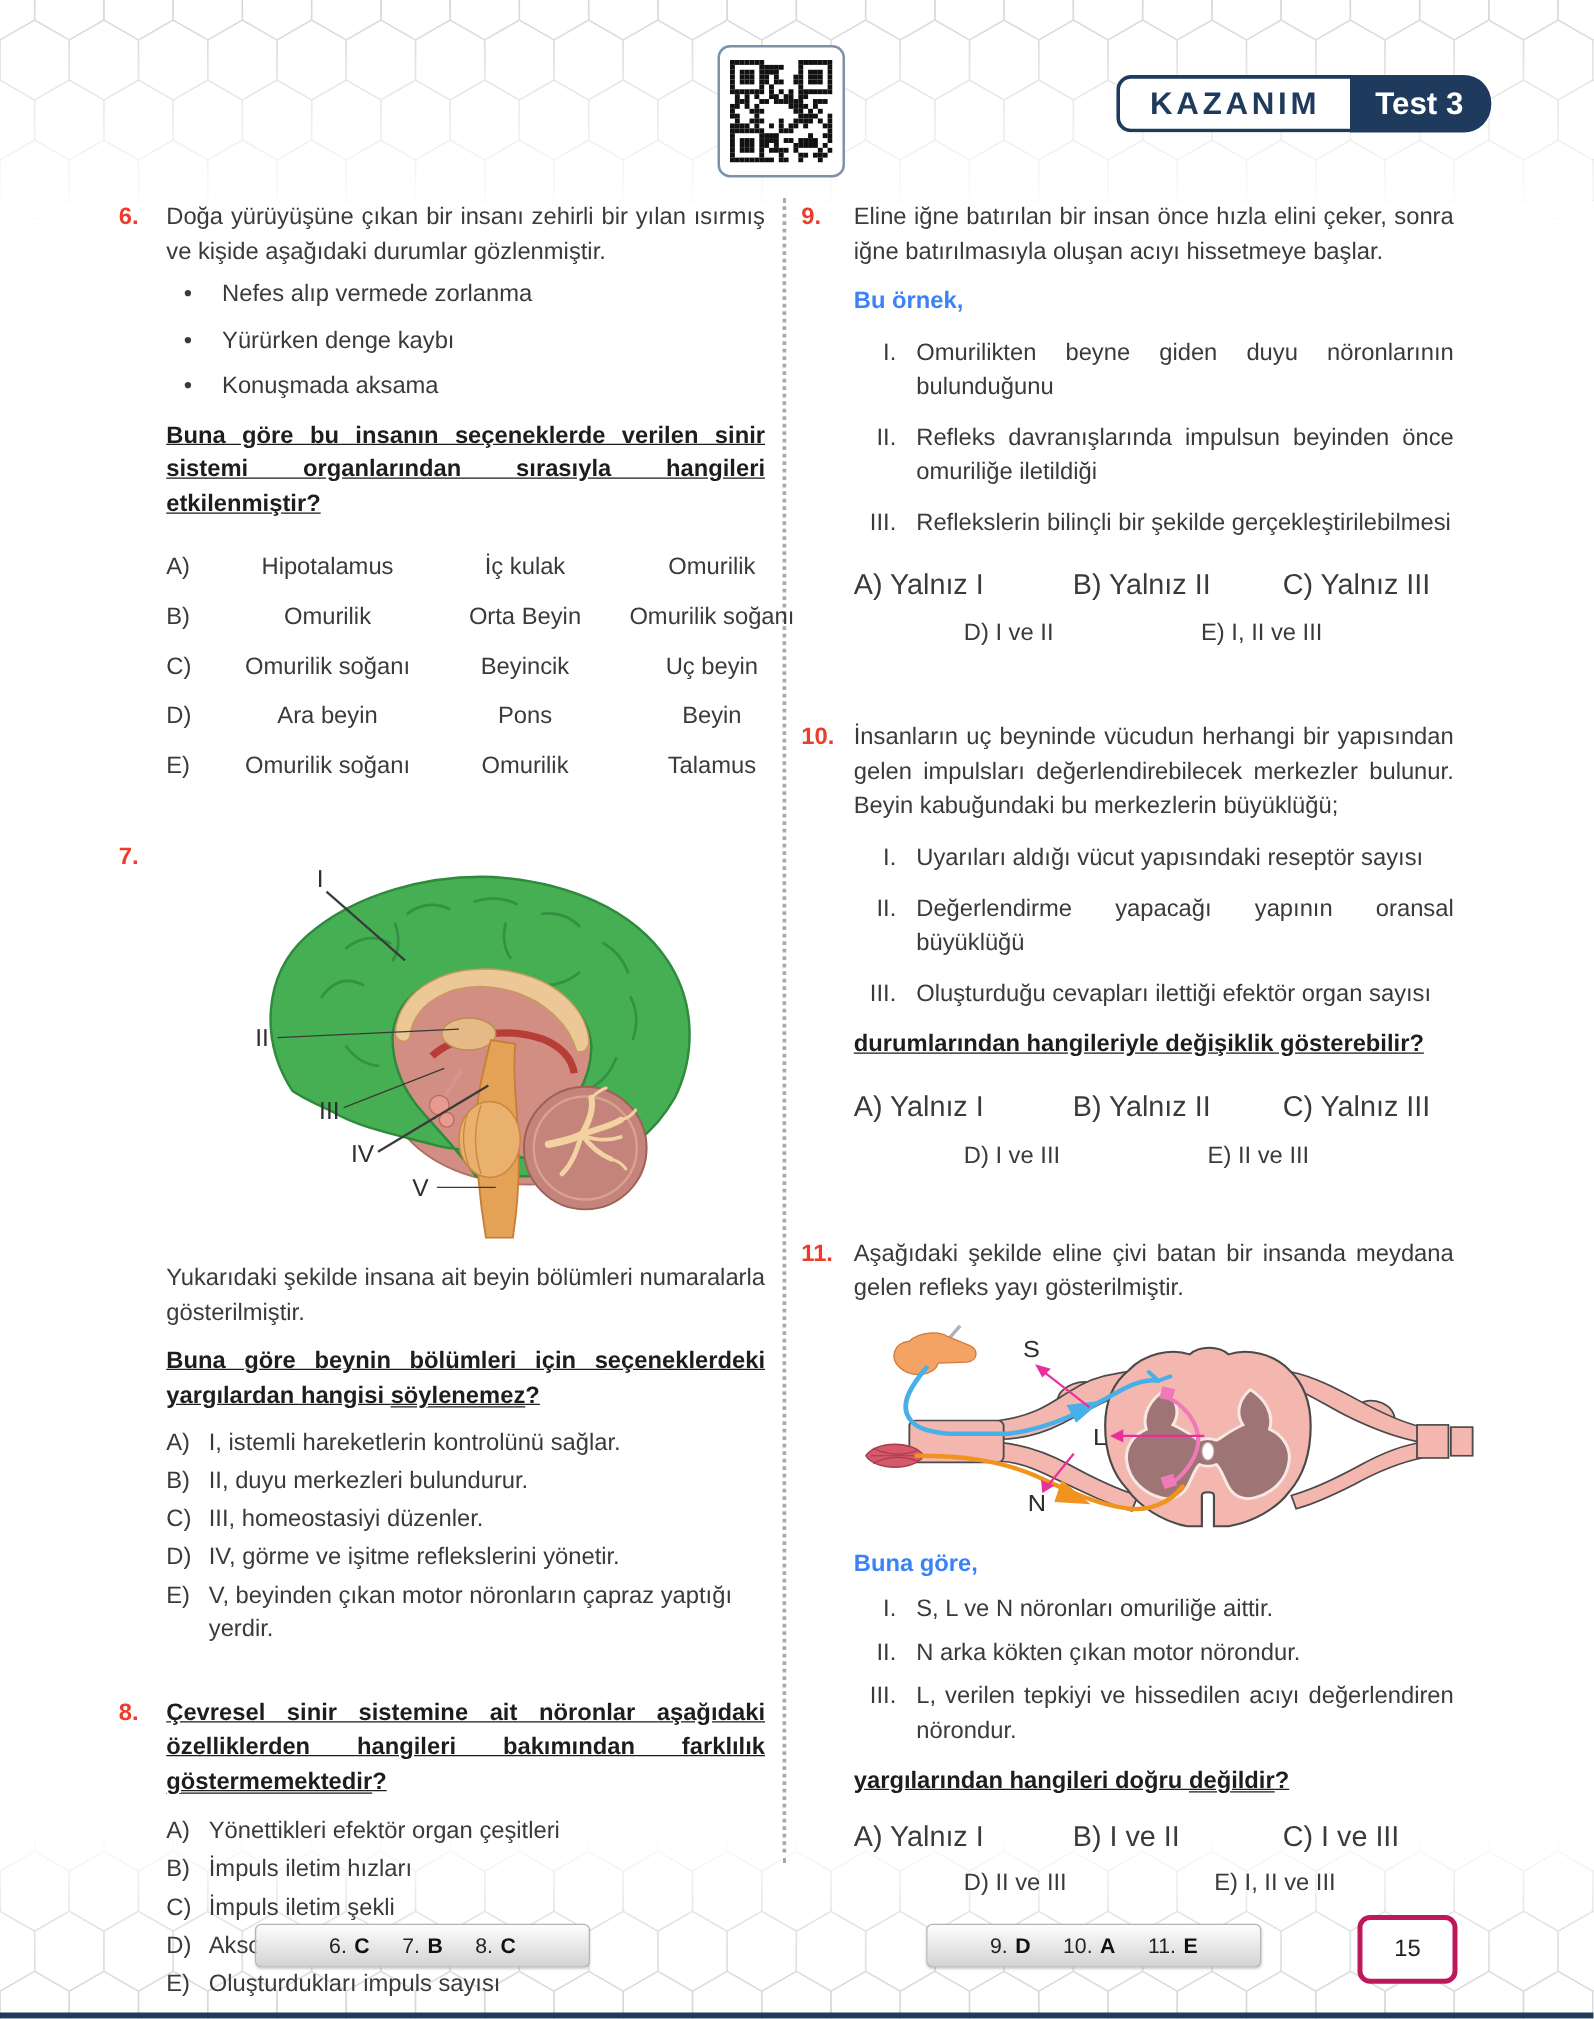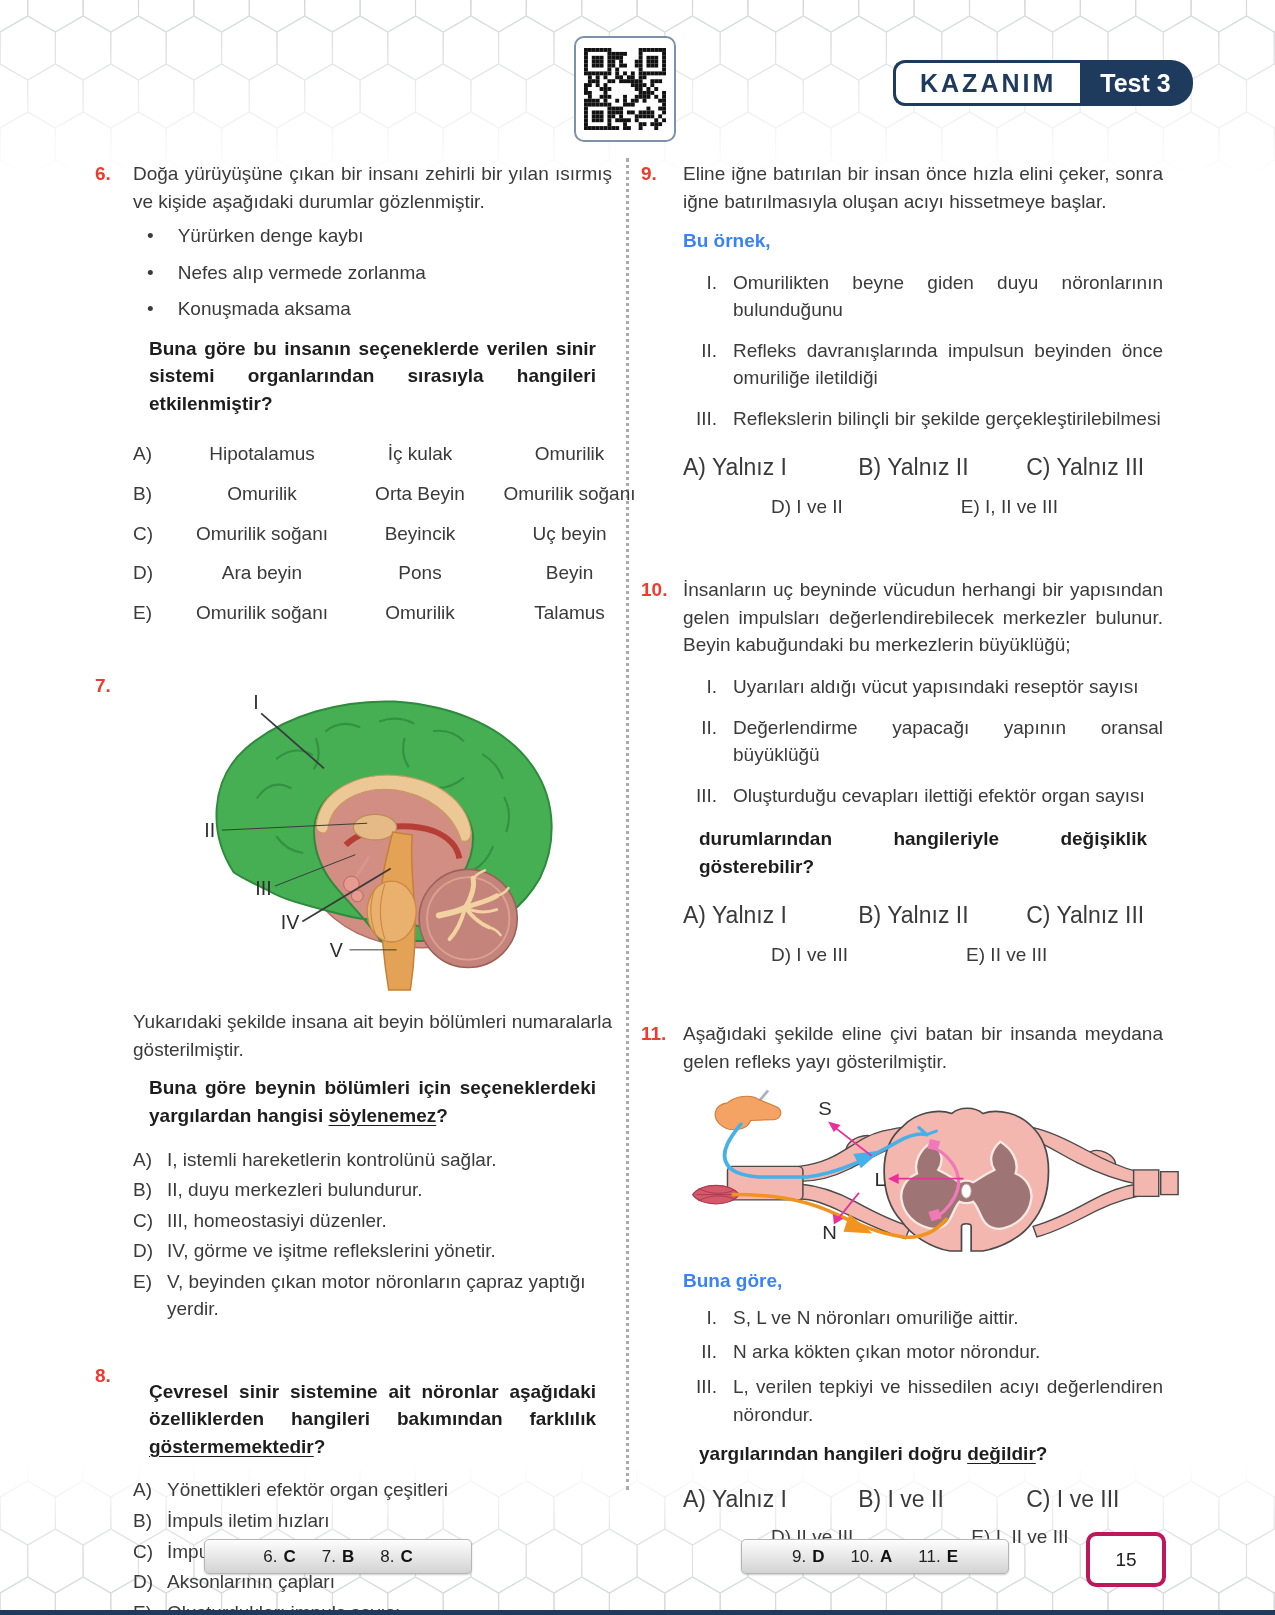--- a/index.html
+++ b/index.html
@@ -24,21 +24,21 @@
 
   .col{position:absolute;top:160px;}
   .col-left{left:95px;width:517px;}
   .col-right{left:641px;width:522px;}
 
   .q{display:flex;align-items:flex-start;}
   .qnum{flex:none;width:38px;font-size:19px;font-weight:700;color:#ee3b2c;line-height:1.45;}
   .col-right .qnum{width:42px;}
   .qbody{flex:1;min-width:0;}
   .txt{font-size:19px;line-height:1.45;text-align:justify;margin:0;}
-  .stem{font-size:19px;line-height:1.45;font-weight:700;color:#1d1d1d;text-align:justify;margin:16px;}
+  .stem{font-size:19px;line-height:1.45;font-weight:700;color:#1d1d1d;text-align:justify;margin:0;text-decoration:underline;}
   .lead{font-size:19px;line-height:1.45;font-weight:700;color:#3b82f6;margin:0;}
   .u{text-decoration:underline;text-underline-offset:3px;}
 
   .bullets{margin-top:7px;}
   .bullet{display:flex;font-size:19px;line-height:1.45;margin:0 0 9px 14px;}
   .bullet::before{content:"•";margin-right:24px;color:#3a3a3a;}
 
   .opt-table{display:grid;grid-template-columns:40px 178px 138px 161px;row-gap:13px;margin-top:24px;font-size:19px;line-height:1.4;}
   .opt-table .c{text-align:center;}
 
@@ -637,24 +637,24 @@
   <div class="divider"></div>
 
   <div class="col col-left">
 
     <div class="q">
       <div class="qnum">6.</div>
       <div class="qbody">
         <p class="txt">Doğa yürüyüşüne çıkan bir insanı zehirli bir yılan ısırmış ve kişide aşağıdaki durumlar gözlenmiştir.</p>
         <div class="bullets">
           <div class="bullet">
+              <span>Nefes alıp vermede zorlanma</span>
+            </div>
+          <div class="bullet">
               <span>Yürürken denge kaybı</span>
-            </div>
-          <div class="bullet">
-              <span>Nefes alıp vermede zorlanma</span>
             </div>
           <div class="bullet">
               <span>Konuşmada aksama</span>
             </div>
         </div>
         <p class="stem" style="margin-top:12px">Buna göre bu insanın seçeneklerde verilen sinir sistemi organlarından sırasıyla hangileri etkilenmiştir?</p>
         <div class="opt-table">
           <span>A)</span>
             <span class="c">Hipotalamus</span>
             <span class="c">İç kulak</span>

